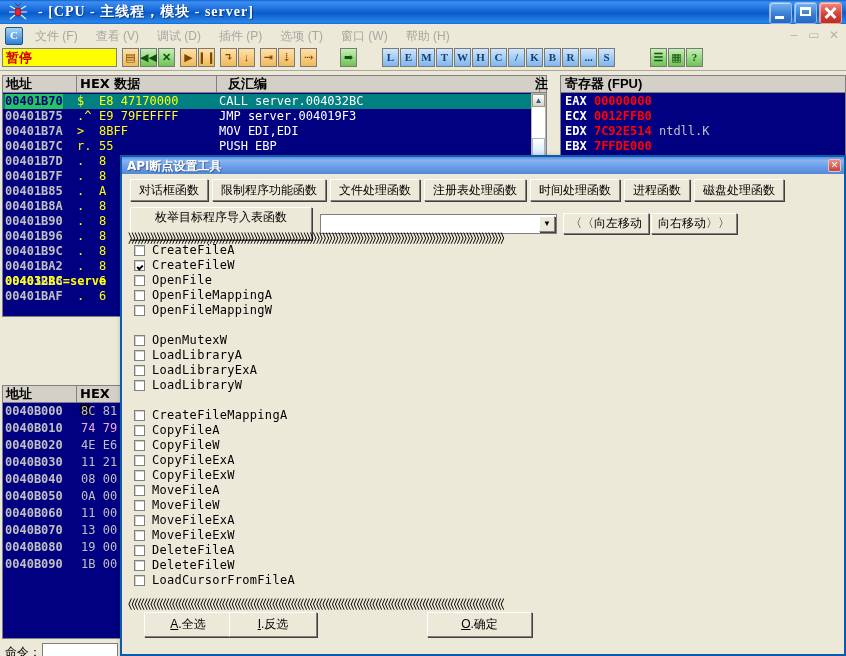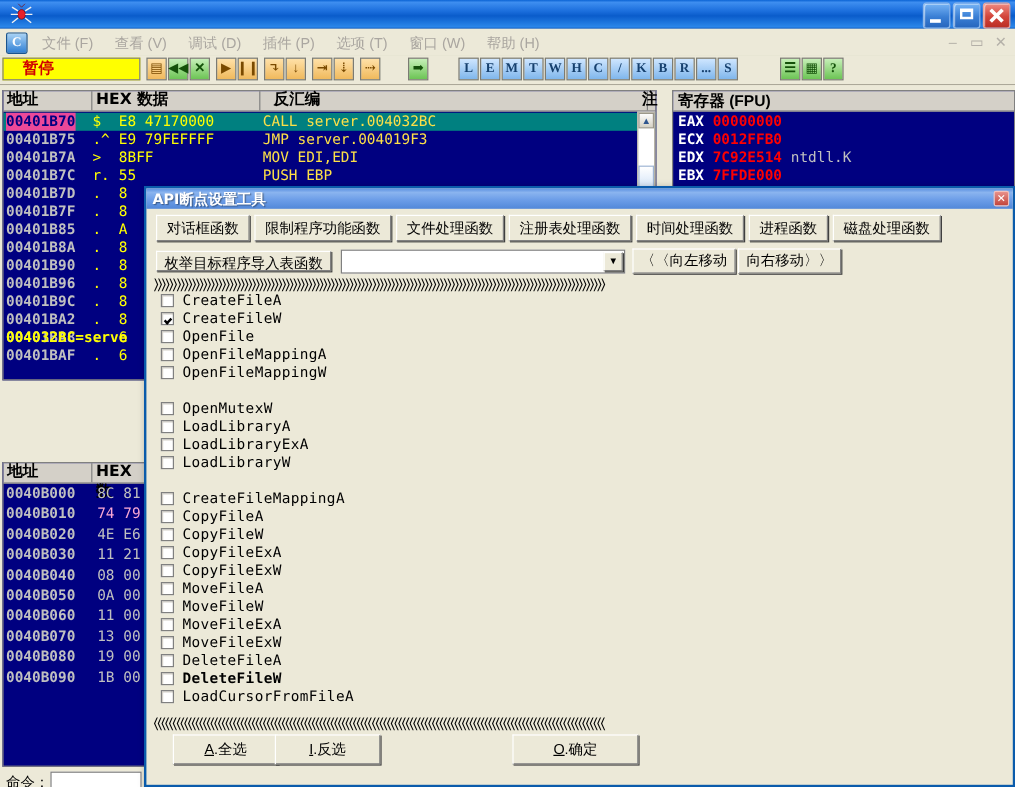--- a/index.html
+++ b/index.html
@@ -45,21 +45,21 @@
   .menus{position:absolute;left:26px;top:2px;display:flex;}
   .menu{padding:2px 9px;color:#aaa6a0;font-size:12px;white-space:nowrap;}
   .mdi-ctrls{position:absolute;right:6px;top:4px;display:flex;gap:8px;color:#b4b0a8;font-size:12px;}
   .mdi-ctrls span{width:12px;text-align:center;}
 
   
   .toolbar{position:absolute;left:0;top:46px;width:846px;height:24px;
            background:#ece9d8;border-bottom:1px solid #aca899;}
   .runstate{position:absolute;left:2px;top:2px;width:115px;height:19px;
            background:#ffff00;border:1px solid #808080;color:#d00000;
-           font-weight:bold;font-size:13px;line-height:18px;padding-left:16px;
+           font-weight:bold;font-size:13px;line-height:18px;padding-left:3px;
            font-family:"DejaVu Sans",sans-serif;box-sizing:border-box;}
   .tb-group{position:absolute;top:2px;display:flex;gap:1px;}
   .tbtn{width:17px;height:19px;border:1px solid #7b7b73;box-sizing:border-box;
         display:flex;align-items:center;justify-content:center;
         font-family:"Liberation Serif","DejaVu Serif",serif;font-weight:bold;
         font-size:11px;line-height:1;}
   .tb-o{background:linear-gradient(to bottom,#ffe1a8,#f0b95c);color:#7a4a00;}
   .tb-g{background:linear-gradient(to bottom,#c6efb8,#6cc454);color:#14510a;}
   .tb-b{background:linear-gradient(to bottom,#cfe6ff,#7fb6ec);color:#16406e;}
 
@@ -71,24 +71,24 @@
   .phead{position:absolute;left:0;top:0;height:17px;width:100%;
          background:#d4d0c8;border-bottom:1px solid #808080;box-sizing:border-box;}
   .phcell{position:absolute;top:0;height:16px;line-height:16px;
          color:#000;font-size:13px;border-right:1px solid #808080;
          box-sizing:border-box;padding-left:3px;
          font-family:"DejaVu Sans","Liberation Sans",sans-serif;font-weight:bold;}
   .drow{position:absolute;left:0;height:15px;line-height:15px;white-space:nowrap;
         font-size:12px;}
   .dsel{background:#008080;}
   .daddr{position:absolute;left:2px;color:#c0c0c0;font-weight:bold;letter-spacing:0px;}
-  .daddr.hl{background:#ec4899;color:#000080;}
+  .daddr.hl{background:#22c55e;color:#000080;}
   .dmark{position:absolute;left:74px;color:#ffff00;}
   .dhex{position:absolute;left:96px;color:#ffff00;}
-  .dasm{position:absolute;left:216px;color:#fde047;}
+  .dasm{position:absolute;left:216px;color:#ffffff;}
   .dhint{position:absolute;left:2px;color:#ffff00;font-size:12px;font-weight:bold;}
 
   .scroll{position:absolute;width:15px;background:#ece9d8;border:1px solid #b8b4a6;box-sizing:border-box;}
   .sarrow{position:absolute;left:0;width:13px;height:13px;
           background:linear-gradient(to bottom,#fdfdfd,#d6d2c4);
           border:1px solid #9c988a;box-sizing:border-box;
           color:#30568e;font-size:8px;text-align:center;line-height:11px;}
   .sthumb{position:absolute;left:0;width:13px;height:20px;
           background:linear-gradient(to bottom,#ffffff,#d2e3f7);
           border:1px solid #9fb6d4;box-sizing:border-box;}
@@ -128,21 +128,21 @@
   .tab{height:22px;line-height:20px;padding:0 8px;font-size:12px;
        background:#ece9d8;border:1px solid #ffffff;
        border-right-color:#808080;border-bottom-color:#808080;
        box-shadow:1px 1px 0 #404040;box-sizing:border-box;white-space:nowrap;}
 
   .toolrow{position:absolute;left:8px;top:50px;display:flex;align-items:center;gap:0px;}
   .btn3d{background:#ece9d8;border:1px solid #ffffff;
        border-right-color:#808080;border-bottom-color:#808080;
        box-shadow:1px 1px 0 #404040;box-sizing:border-box;
        font-size:12px;text-align:center;white-space:nowrap;}
-  .enumbtn{height:17px;line-height:19px;padding:0 6px;}
+  .enumbtn{height:33px;line-height:19px;padding:0 24px;}
   .combo{margin-left:8px;width:237px;height:20px;background:#ffffff;
        border:1px solid #808080;box-sizing:border-box;position:relative;}
   .combo .arrow{position:absolute;right:1px;top:1px;width:16px;height:16px;
        background:#ece9d8;border:1px solid #ffffff;
        border-right-color:#808080;border-bottom-color:#808080;
        box-shadow:1px 1px 0 #404040;box-sizing:border-box;
        font-size:8px;text-align:center;line-height:14px;}
   .movebtn{height:21px;line-height:19px;padding:0 6px;margin-left:6px;}
 
   .chevrons{position:absolute;left:6px;width:714px;height:12px;overflow:hidden;
@@ -178,20 +178,21 @@
     <div class="olly-titlebar">
       <svg class="olly-icon" viewBox="0 0 20 18">
         <g fill="#e8202a" stroke="#7a0a10" stroke-width="0.6">
           <ellipse cx="10" cy="9" rx="3.2" ry="4"></ellipse>
           <path d="M10 3 L7 0 M10 3 L13 0"></path>
         </g>
         <g stroke="#f0f0f0" stroke-width="1.2" fill="none">
           <path d="M7 6 L2 3 M7 9 L1 9 M7 12 L2 16 M13 6 L18 3 M13 9 L19 9 M13 12 L18 16"></path>
         </g>
       </svg>
+      <div class="olly-title">- [CPU -  主线程，模块 - server]</div>
       <div class="wbtns">
         <div class="wbtn min">
             <i></i>
           </div>
         <div class="wbtn max">
             <i></i>
           </div>
         <div class="wbtn close cls">
             <i></i>
             <i></i>
@@ -533,21 +534,21 @@
           <span class="cblabel">MoveFileExA</span>
         </div>
         <div class="cbrow" style="position: absolute; left: 0px; top: 285px; width: 230px;">
           <span class="cbbox"></span>
           <span class="cblabel">MoveFileExW</span>
         </div>
         <div class="cbrow" style="position: absolute; left: 0px; top: 300px; width: 230px;">
           <span class="cbbox"></span>
           <span class="cblabel">DeleteFileA</span>
         </div>
-        <div class="cbrow" style="position: absolute; left: 0px; top: 315px; width: 230px; font-weight: bold;">
+        <div class="cbrow" style="position: absolute; left: 0px; top: 315px; width: 230px;">
           <span class="cbbox"></span>
           <span class="cblabel">DeleteFileW</span>
         </div>
         <div class="cbrow" style="position: absolute; left: 0px; top: 330px; width: 230px;">
           <span class="cbbox"></span>
           <span class="cblabel">LoadCursorFromFileA</span>
         </div>
       </div>
 
     <div class="chevrons" id="chev-bottom" style="top:441px;">〈〈〈〈〈〈〈〈〈〈〈〈〈〈〈〈〈〈〈〈〈〈〈〈〈〈〈〈〈〈〈〈〈〈〈〈〈〈〈〈〈〈〈〈〈〈〈〈〈〈〈〈〈〈〈〈〈〈〈〈〈〈〈〈〈〈〈〈〈〈〈〈〈〈〈〈〈〈〈〈〈〈〈〈〈〈〈〈〈〈〈〈〈〈〈〈〈〈〈〈〈〈〈〈〈〈〈〈〈〈〈〈〈〈〈〈〈〈〈〈</div>

